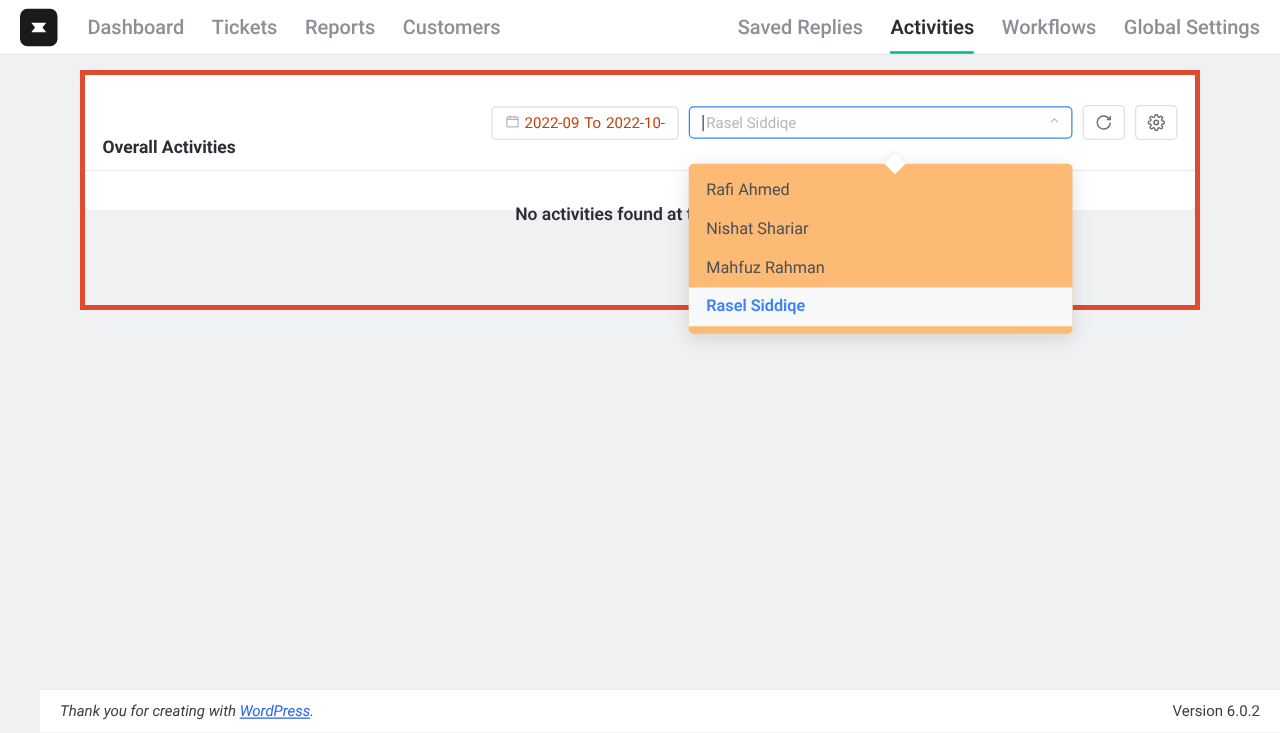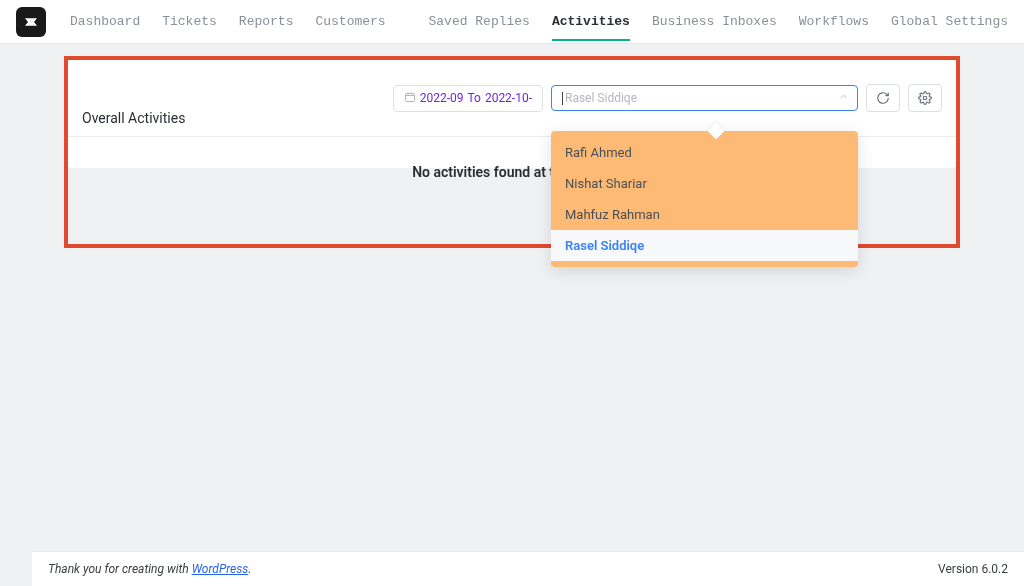--- a/index.html
+++ b/index.html
@@ -30,26 +30,25 @@
       justify-content: center;
     }
     .logo svg { width: 18px; height: 18px; }
     .nav-left, .nav-right {
       display: flex;
       gap: 22px;
     }
     .nav-right { margin-left: auto; }
     .nav-item {
       color: #8b8f96;
-      font-size: 13px;
+      font-size: 16px;
       font-weight: 500;
       cursor: pointer;
       padding: 12px 0;
       position: relative;
-      font-family: Liberation Mono, monospace;
     }
     .nav-item.active {
       color: #2a2d33;
       font-weight: 600;
     }
     .nav-item.active::after {
       content: '';
       position: absolute;
       bottom: 0;
       left: 0;
@@ -72,31 +71,31 @@
     }
     .panel-header {
       display: flex;
       align-items: center;
       padding: 10px 14px;
       border-bottom: 1px solid #ececee;
       gap: 8px;
     }
     .panel-title {
       font-size: 14px;
-      font-weight: 400;
+      font-weight: 700;
       color: #2a2d33;
       flex: 1;
       margin-top: 40px;
     }
     .date-range {
       border: 1px solid #dcdfe3;
       border-radius: 4px;
       padding: 5px 10px;
       font-size: 12px;
-      color: #6d28d9;
+      color: #c2410c;
       display: flex;
       align-items: center;
       gap: 4px;
       background: #fff;
     }
     .date-range .cal-icon { color: #b4b8be; }
     .select-wrap {
       position: relative;
       width: 307px;
     }
@@ -206,21 +205,20 @@
   </div>
   <div class="nav-left">
     <div class="nav-item">Dashboard</div>
     <div class="nav-item">Tickets</div>
     <div class="nav-item">Reports</div>
     <div class="nav-item">Customers</div>
   </div>
   <div class="nav-right">
     <div class="nav-item">Saved Replies</div>
     <div class="nav-item active">Activities</div>
-    <div class="nav-item">Business Inboxes</div>
     <div class="nav-item">Workflows</div>
     <div class="nav-item">Global Settings</div>
   </div>
 </div>
 
 <div class="highlight-box">
   <div class="panel">
     <div class="panel-header">
       <div class="panel-title">Overall Activities</div>
 

